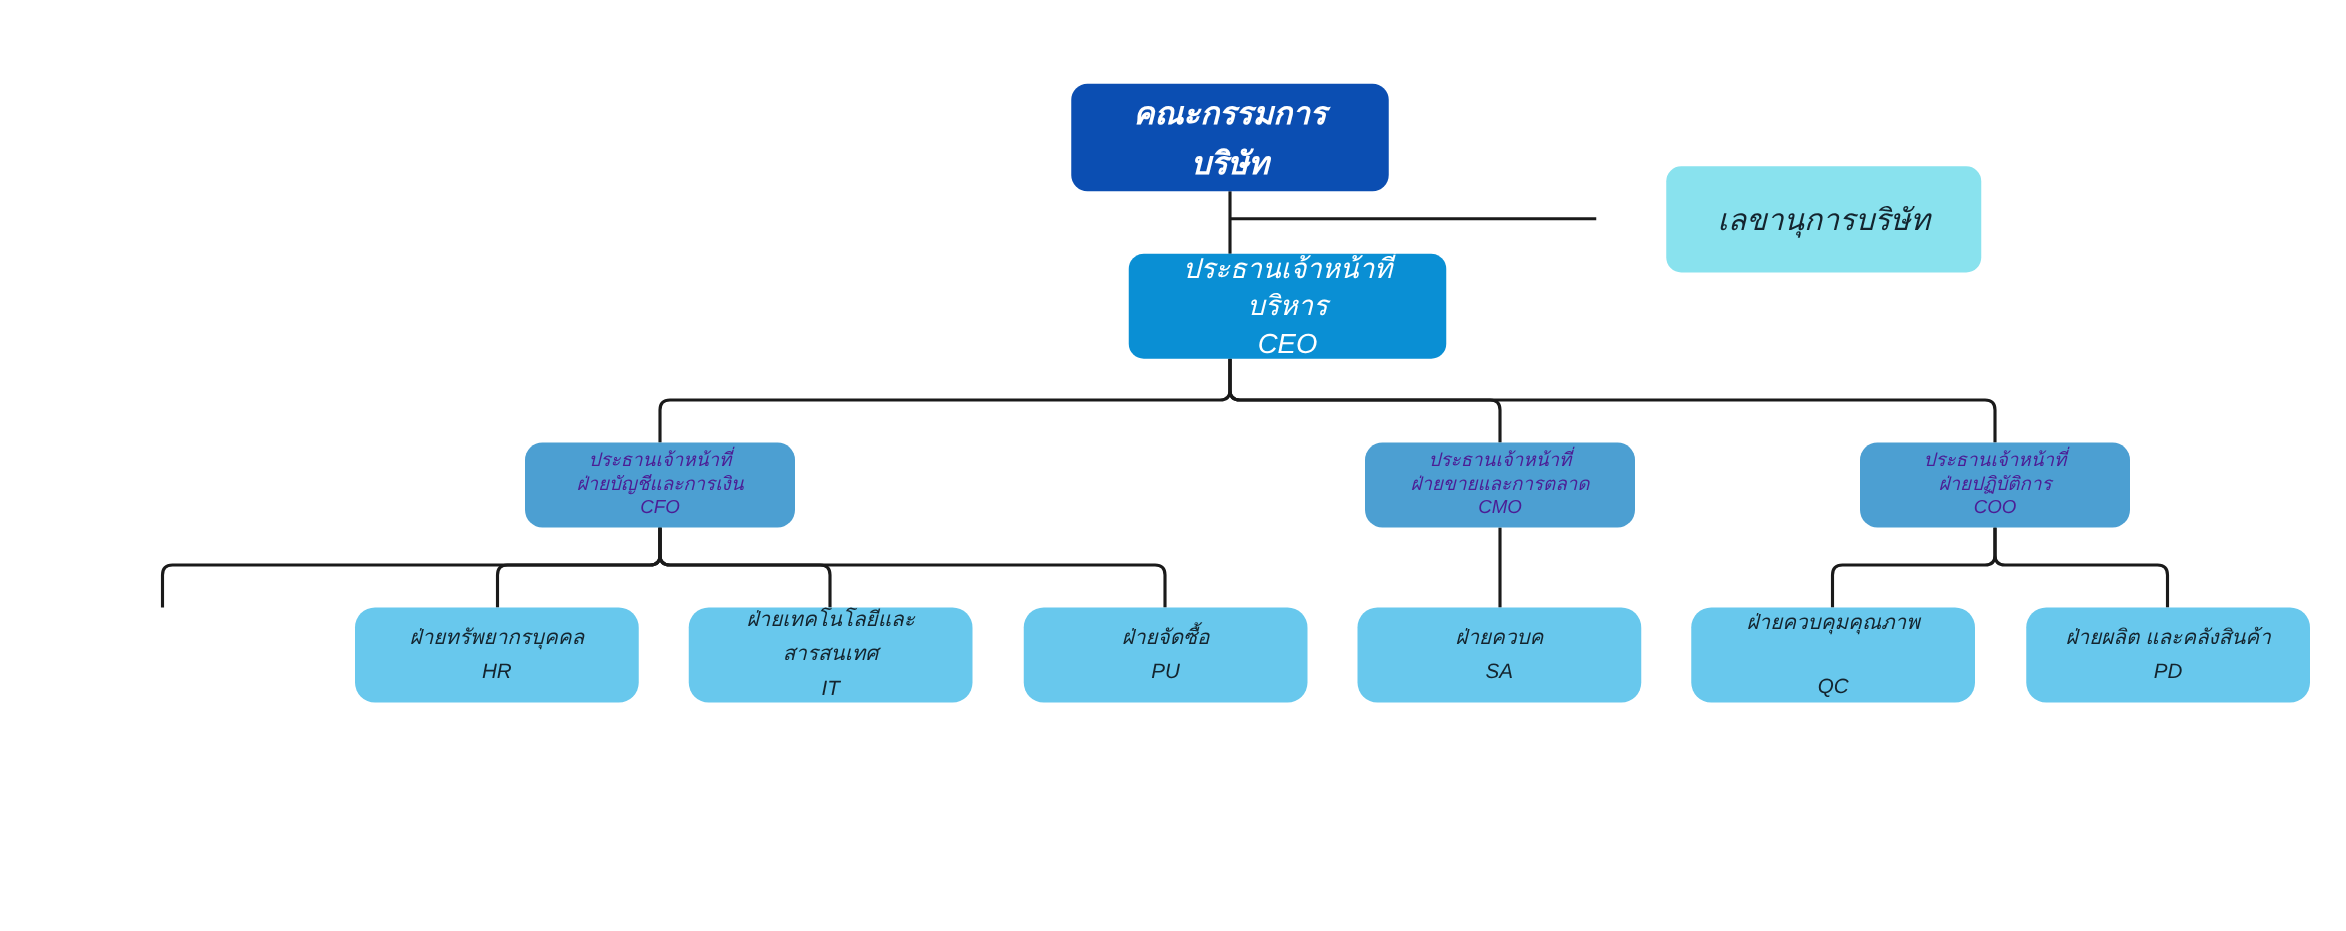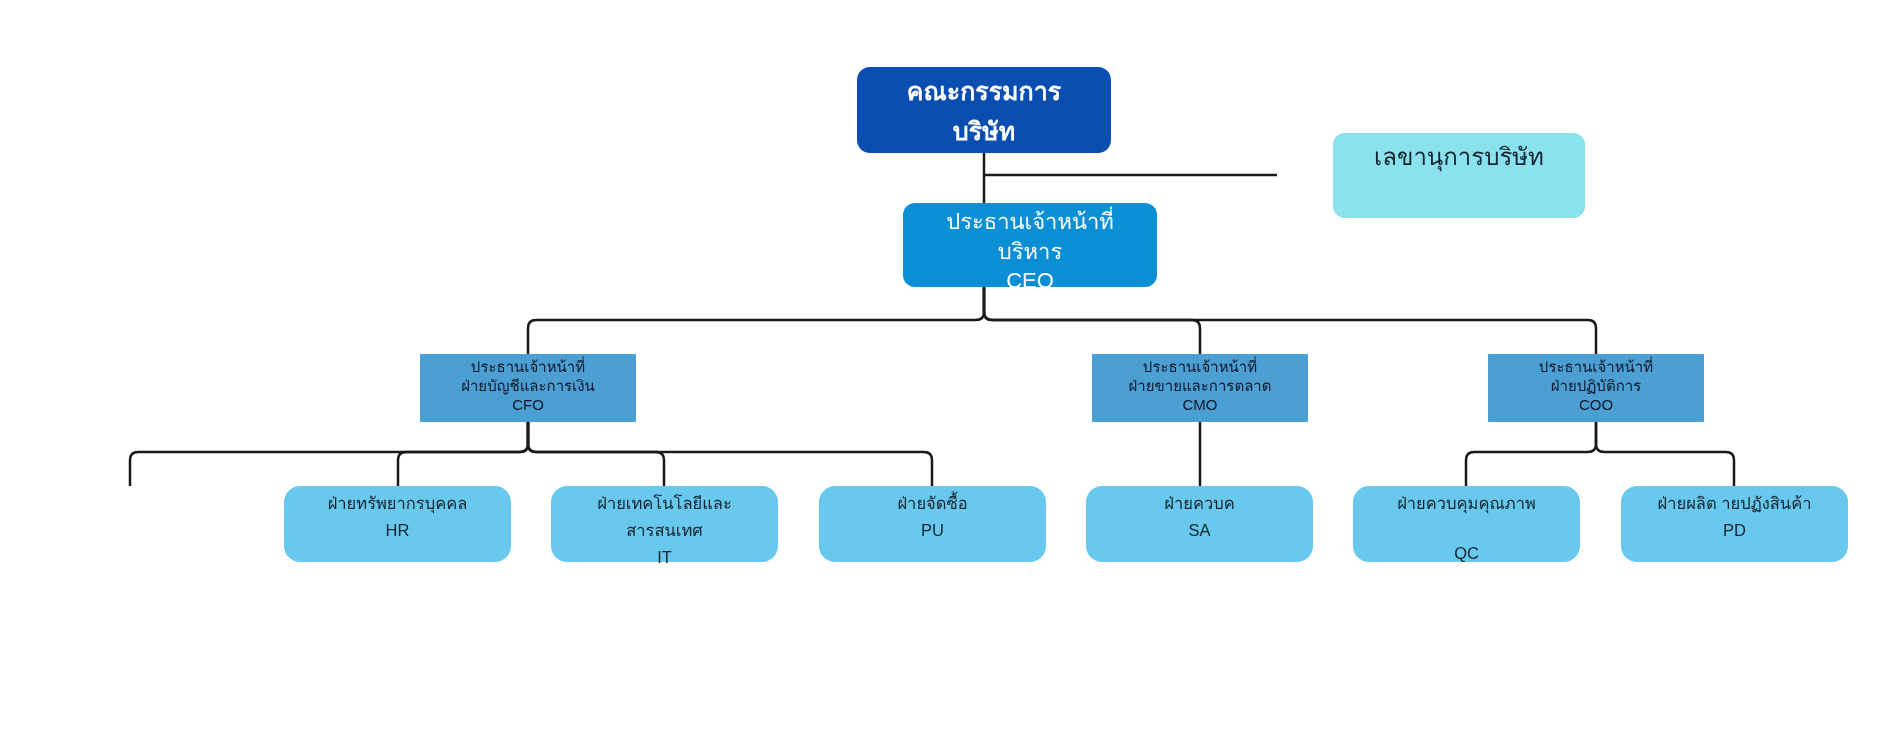--- a/index.html
+++ b/index.html
@@ -19,24 +19,25 @@
     position: absolute;
     left: 0; top: 0;
     width: 1877px;
     height: 745px;
   }
   .node {
     position: absolute;
     display: flex;
     flex-direction: column;
     align-items: center;
-    justify-content: flex-start;
+    justify-content: center;
     text-align: center;
     box-sizing: border-box;
     padding: 4px 21px;
+    font-style: italic;
   }
   .node .l { display: block; }
 
   
   .board {
     left: 857px; top: 67px; width: 254px; height: 86px;
     background: #0B4EB2;
     border-radius: 13px;
     color: #ffffff;
     font-size: 25px;
@@ -58,22 +59,22 @@
     border-radius: 12px;
     color: #ffffff;
     font-size: 22px;
     font-weight: 500;
     line-height: 1.35;
   }
   
   .lvl3 {
     width: 216px; height: 68px; top: 354px;
     background: #4C9FD2;
-    border-radius: 1px;
-    color: #0f172a;
+    border-radius: 14px;
+    color: #4c1d95;
     font-size: 15px;
     font-weight: 500;
     line-height: 1.25;
   }
   .cfo { left: 420px; }
   .cmo { left: 1092px; }
   .coo { left: 1488px; }
   
   .lvl4 {
     width: 227px; height: 76px; top: 486px;
@@ -163,17 +164,17 @@
     <span class="l">ฝ่ายควบค</span>
     <span class="l">SA</span>
   </div>
 
   <div class="node lvl4 qc">
     <span class="l">ฝ่ายควบคุมคุณภาพ</span>
     <span class="l">QC</span>
   </div>
 
   <div class="node lvl4 pd">
-    <span class="l">ฝ่ายผลิต ายปฏังสินค้า</span>
+    <span class="l">ฝ่ายผลิต และคลังสินค้า</span>
     <span class="l">PD</span>
   </div>
 
 </div>
 
 </body></html>

